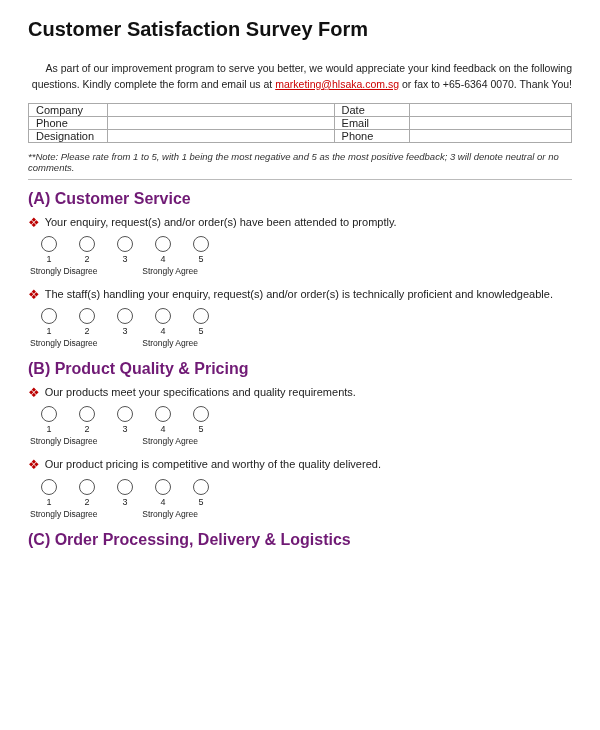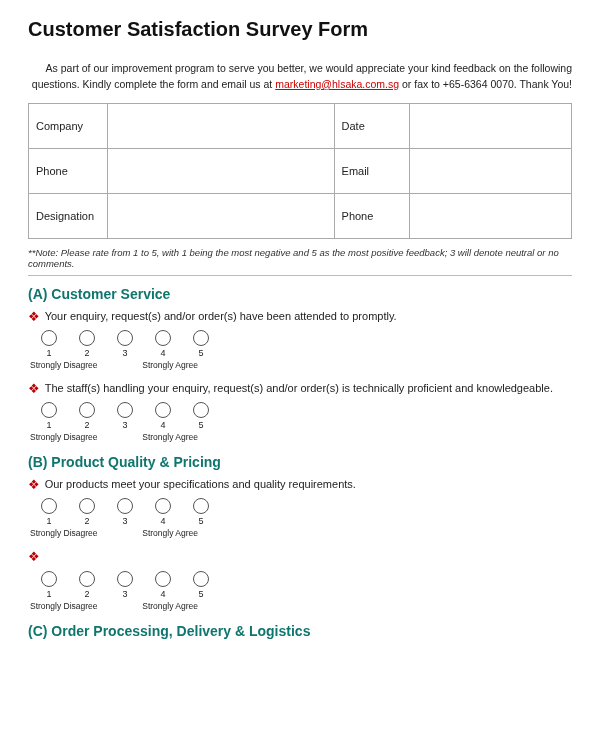--- a/index.html
+++ b/index.html
@@ -30,21 +30,21 @@
       color: #c00;
       text-decoration: underline;
     }
     .info-table {
       width: 100%;
       border-collapse: collapse;
       margin-bottom: 8px;
     }
     .info-table td {
       border: 1px solid #aaa;
-      padding: 16px 7px;
+      padding: 0 7px;
       font-size: 11px;
     }
     .info-table .label-cell {
       font-weight: normal;
       width: 70px;
       background: #fff;
     }
     .info-table .value-cell {
       background: #fff;
       min-width: 150px;
@@ -54,24 +54,24 @@
       font-style: italic;
       color: #333;
       margin-top: 2px;
     }
     hr.divider {
       border: none;
       border-top: 1px solid #bbb;
       margin: 6px 0 10px 0;
     }
     .section-title {
-      font-size: 14px;
+      font-size: 16px;
       font-weight: bold;
       margin-bottom: 8px;
-      color: #0f766e;
+      color: #701a75;
     }
     .question-block {
       margin-bottom: 12px;
     }
     .question-text {
       font-size: 11px;
       color: #222;
       margin-bottom: 6px;
       display: flex;
       align-items: flex-start;
@@ -264,20 +264,21 @@
           </div>
         </div>
         <div class="radio-labels-row">
           <span class="radio-label-left">Strongly Disagree</span>
           <span class="radio-label-right">Strongly Agree</span>
         </div>
       </div>
       <div class="question-block">
         <div class="question-text">
           <span class="diamond">❖</span>
+          <span>Our product pricing is competitive and worthy of the quality delivered.</span>
         </div>
         <div class="radio-row">
           <div class="radio-item">
             <div class="radio-circle"></div>
             <span class="radio-number">1</span>
           </div>
           <div class="radio-item">
             <div class="radio-circle"></div>
             <span class="radio-number">2</span>
           </div>

